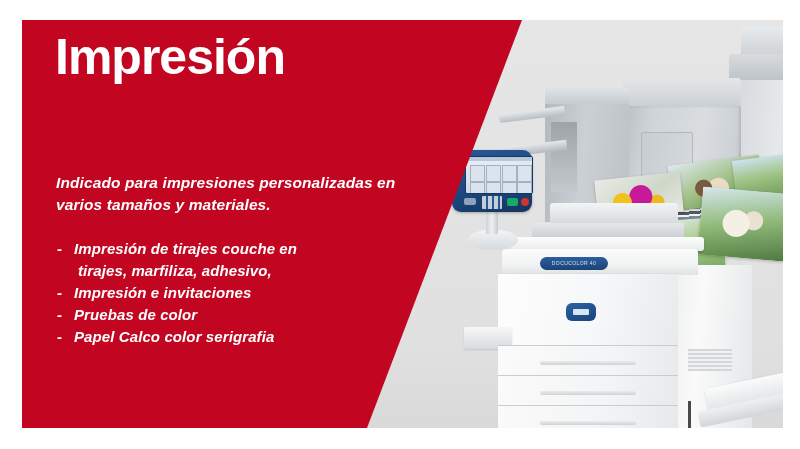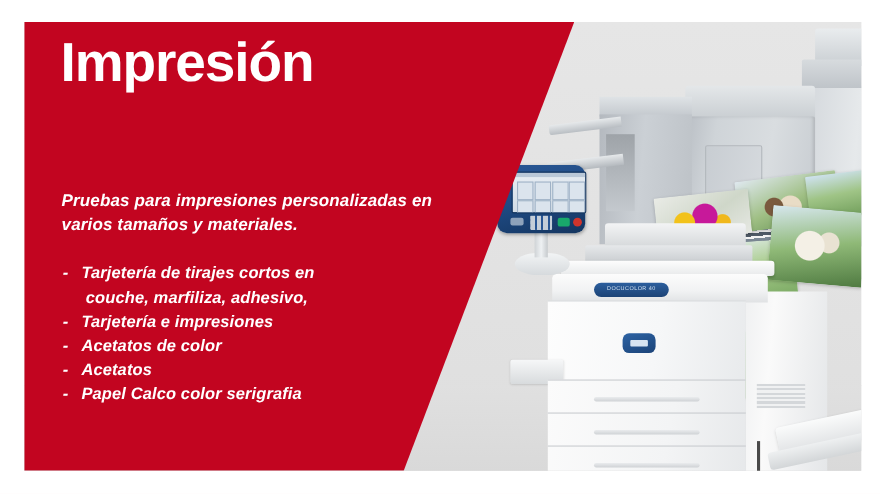--- a/index.html
+++ b/index.html
@@ -390,35 +390,32 @@
   </div>
 
   <div class="red-panel"></div>
 
   <div class="content">
 
     <div class="title">
       <span class="l1">Impresión</span>
     </div>
 
-    <div class="lead">Pruebas para impresiones personalizadas en varios tamaños y materiales.</div>
+    <div class="lead">Indicado para impresiones personalizadas en varios tamaños y materiales.</div>
 
     <ul class="bullets">
       <li>
-        <span>Tarjetería de tirajes cortos en</span>
-        <span class="cont">couche, marfiliza, adhesivo,</span>
+        <span>Impresión de tirajes couche en</span>
+        <span class="cont">tirajes, marfiliza, adhesivo,</span>
       </li>
       <li>
-        <span>Tarjetería e impresiones</span>
+        <span>Impresión e invitaciones</span>
       </li>
       <li>
-        <span>Acetatos de color</span>
-      </li>
-      <li>
-        <span>Acetatos</span>
+        <span>Pruebas de color</span>
       </li>
       <li>
         <span>Papel Calco color serigrafia</span>
       </li>
     </ul>
 
   </div>
 </div>
 
 </body></html>

